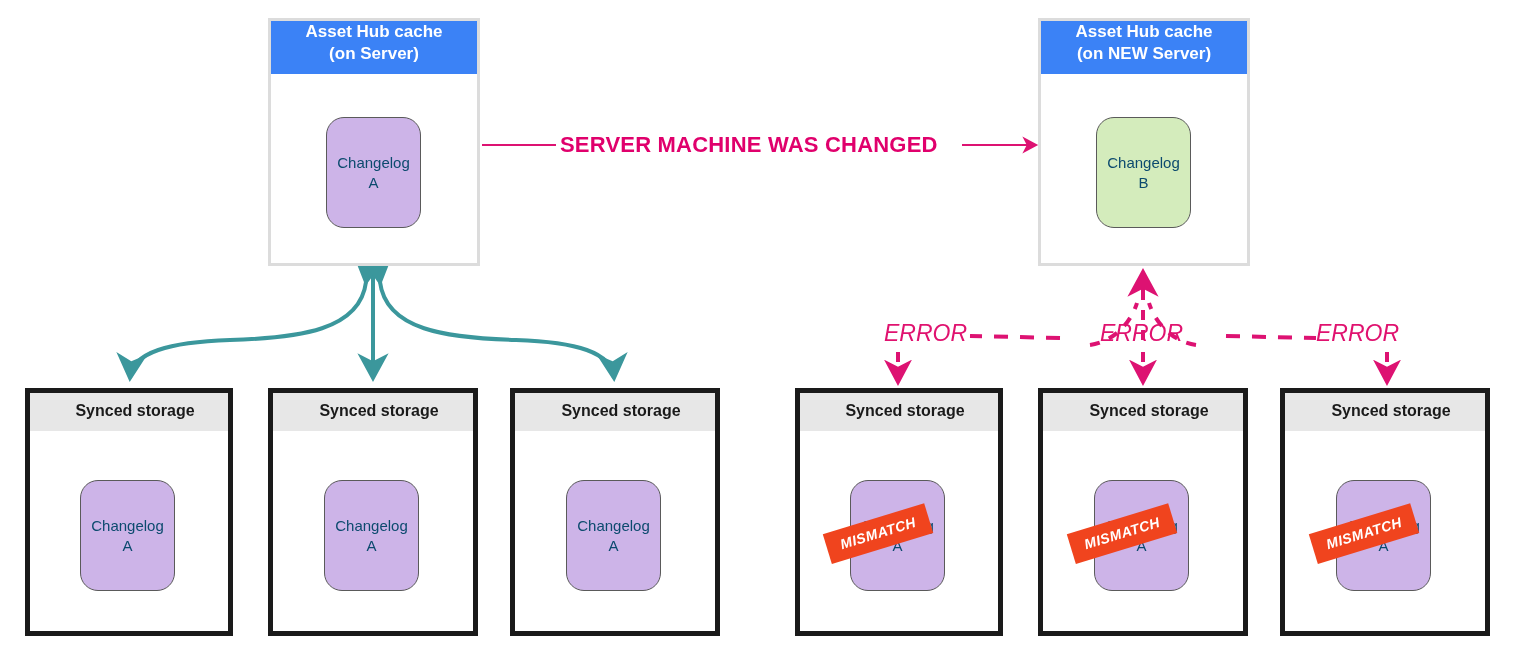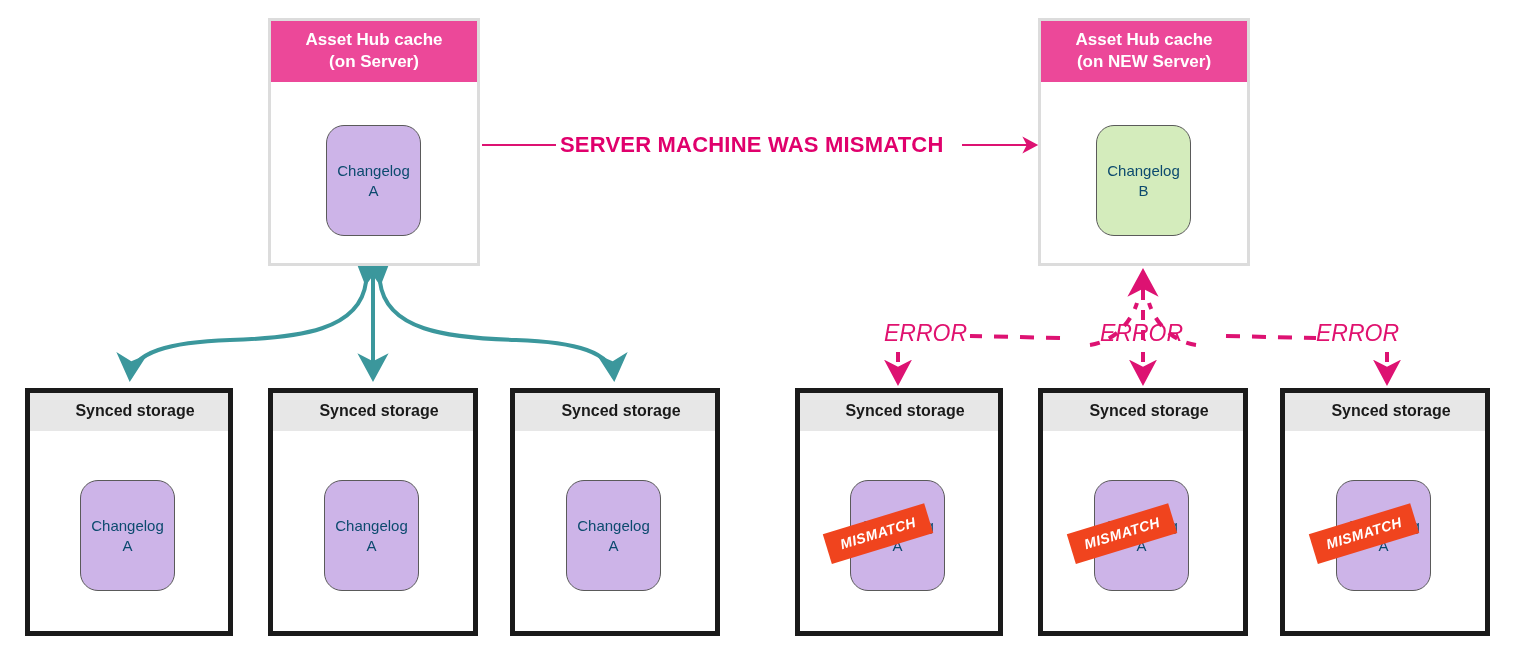--- a/index.html
+++ b/index.html
@@ -9,22 +9,22 @@
     -webkit-font-smoothing:antialiased;
   }
   #stage{position:absolute;left:0;top:0;width:1514px;height:660px;}
 
   
   .hub{
     position:absolute;background:#ffffff;border:3px solid #dcdcdc;
     box-sizing:border-box;
   }
   .hub-header{
-    background:#ec4899;color:#ffffff;font-weight:bold;font-size:17px;
-    line-height:22px;text-align:center;padding:8px 4px 9px 4px;
+    background:#3b82f6;color:#ffffff;font-weight:bold;font-size:17px;
+    line-height:22px;text-align:center;padding:0 4px 9px 4px;
     box-sizing:border-box;
   }
   .hub-header .u{}
   .hub-body{position:relative;height:calc(100% - 62px);}
 
   
   .store{
     position:absolute;background:#ffffff;border:5px solid #1a1a1a;
     box-sizing:border-box;
   }
@@ -111,21 +111,21 @@
 
       <path d="M1060,338 L970,336" stroke-dasharray="14 12"></path>
       <path d="M1226,336 L1316,338" stroke-dasharray="14 12"></path>
 
       <path d="M898,352 L898,382" stroke-dasharray="10 9" marker-end="url(#pinkArrowPlain)"></path>
       <path d="M1143,352 L1143,382" stroke-dasharray="10 9" marker-end="url(#pinkArrowPlain)"></path>
       <path d="M1387,352 L1387,382" stroke-dasharray="10 9" marker-end="url(#pinkArrowPlain)"></path>
     </g>
   </svg>
 
-  <div class="banner-text" style="left:560px;top:132px;">SERVER MACHINE WAS MISMATCH</div>
+  <div class="banner-text" style="left:560px;top:132px;">SERVER MACHINE WAS CHANGED</div>
 
   <div class="err-text" style="left:884px;top:320px;">ERROR</div>
   <div class="err-text" style="left:1100px;top:320px;">ERROR</div>
   <div class="err-text" style="left:1316px;top:320px;">ERROR</div>
 
   <div class="hub" style="left:268px;top:18px;width:212px;height:248px;">
     <div class="hub-header">
       <span>Asset Hub cache</span><br>
       <span>(on </span><span class="u"></span><span>Server)</span>
     </div>

